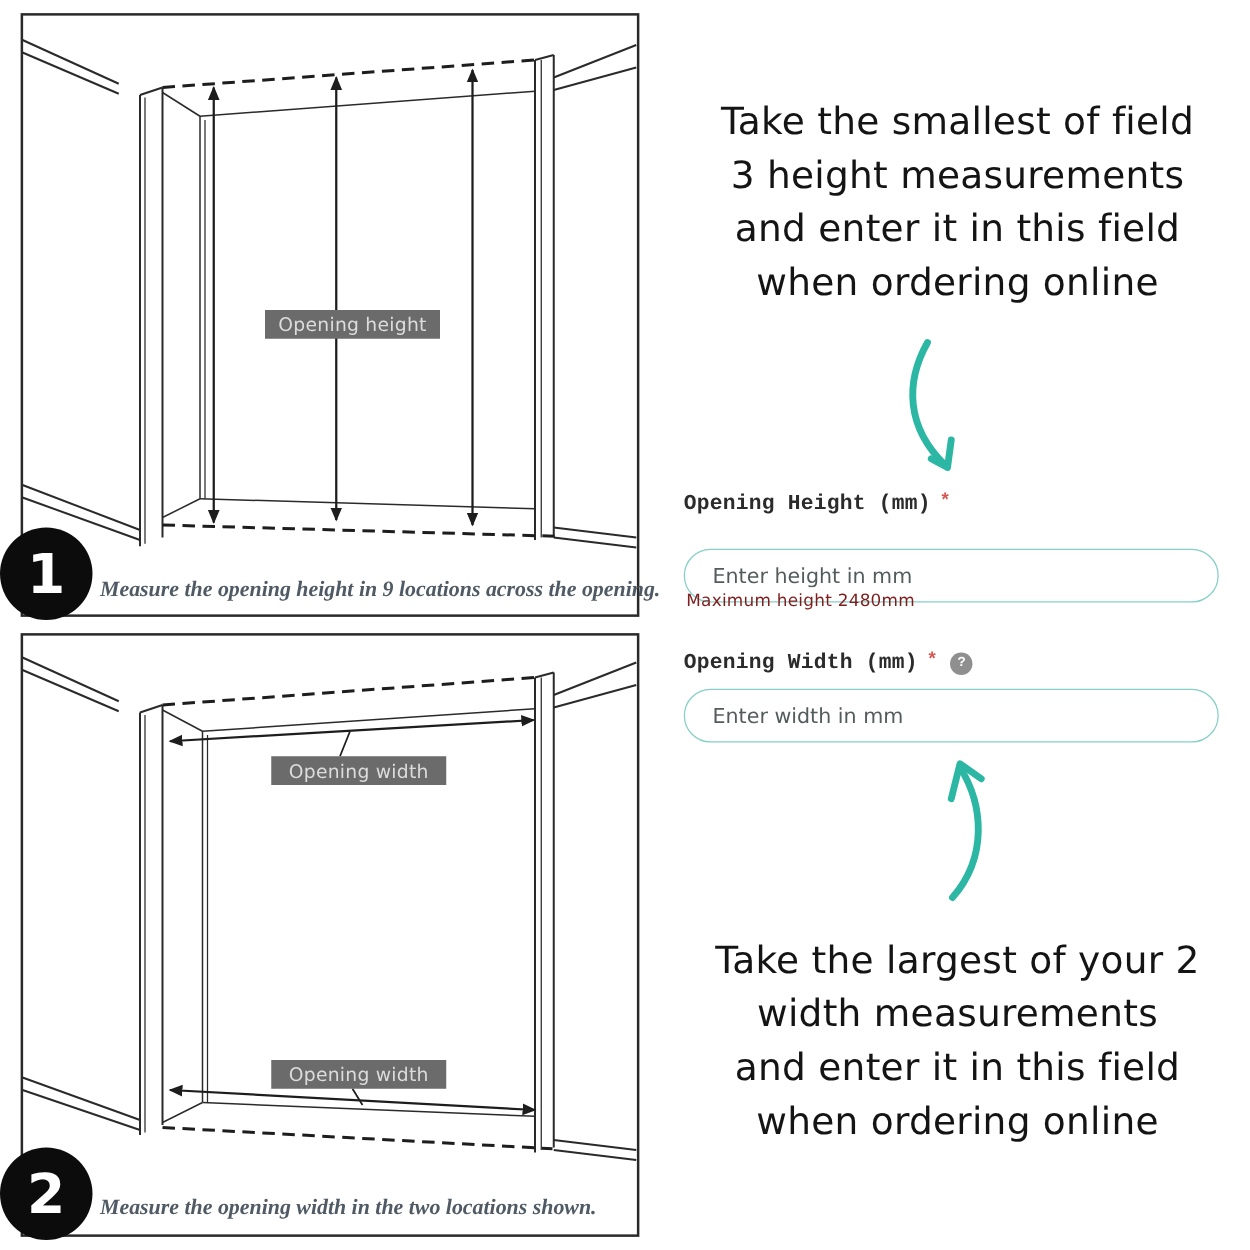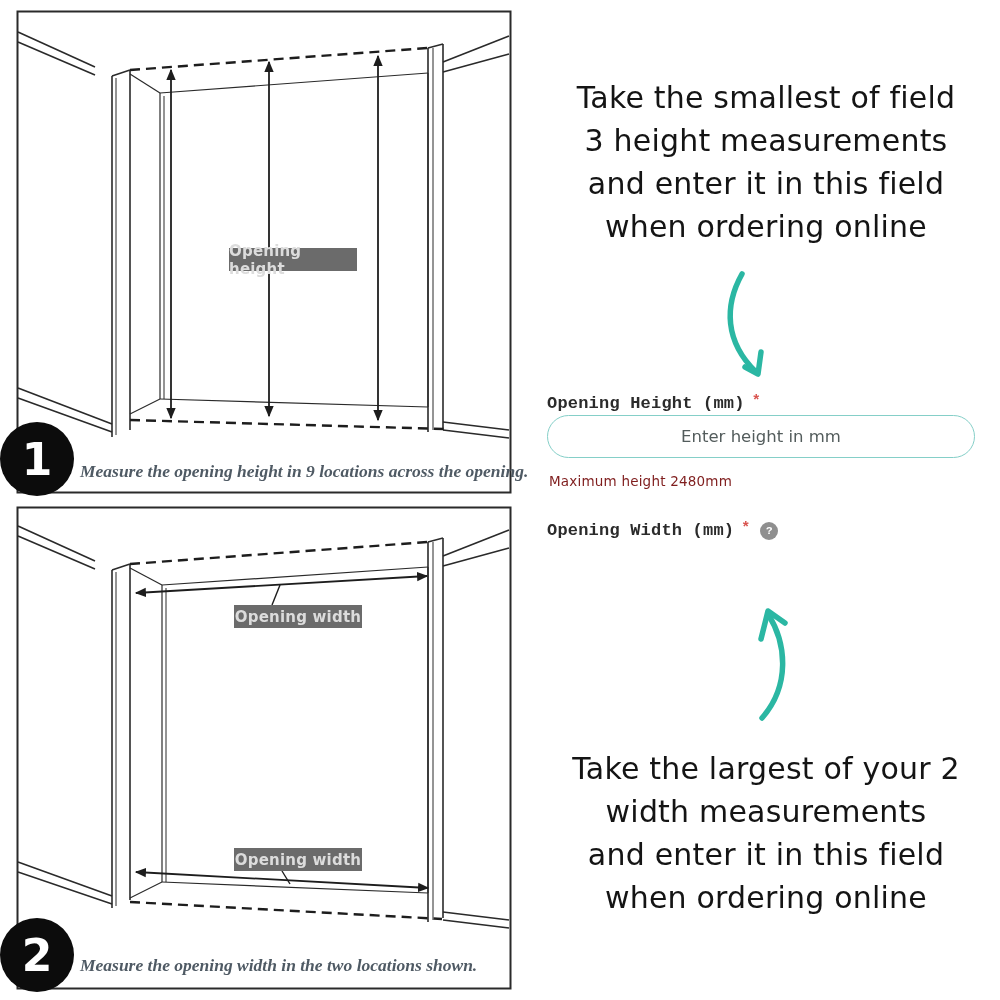--- a/index.html
+++ b/index.html
@@ -3,23 +3,23 @@
 <meta charset="utf-8">
 <style>
   html,body{margin:0;padding:0;background:#fff;}
   .page{position:relative;width:1000px;height:1000px;background:#ffffff;
         font-family:"DejaVu Sans",sans-serif;overflow:hidden;}
 
   
   .diagram{position:absolute;left:16px;width:496px;height:484px;}
   #d1{top:10px;} #d2{top:506px;}
   .diagram svg{position:absolute;left:0;top:0;}
-  .mlabel{position:absolute;width:128px;height:23px;background:#6b6b6b;color:#dcdcdc;
-          font-size:15px;font-weight:700;letter-spacing:.2px;
-          display:flex;align-items:center;justify-content:center;margin-left:17px;}
+  .mlabel{position:absolute;width:140px;height:23px;background:#6b6b6b;color:#dcdcdc;
+          font-size:15px;font-weight:400;letter-spacing:.2px;
+          display:flex;align-items:center;justify-content:center;}
   .caption{position:absolute;left:64px;font-family:"Liberation Serif",serif;
            font-style:italic;font-weight:600;font-size:17.5px;color:#4f5a64;white-space:nowrap;}
   .badge{position:absolute;left:-16px;top:412px;width:74px;height:74px;border-radius:50%;
          background:#0c0c0c;color:#ffffff;display:flex;align-items:center;justify-content:center;
          font-size:44px;font-weight:700;}
 
   
   .instr{position:absolute;left:520px;width:492px;text-align:center;
          font-size:30px;line-height:43px;color:#141414;letter-spacing:.2px;}
   .instr b{font-weight:400;}
@@ -154,28 +154,29 @@
     <g fill="none" stroke="#2bb7a3" stroke-width="5.5" stroke-linecap="round" stroke-linejoin="round">
       <path d="M37,12 C19,44 20,80 51,110"></path>
       <path d="M40,105 L53,112 L56,90"></path>
     </g>
   </svg>
 
   <div class="frow" style="top:394px">
     <span class="flabel">Opening Height (mm)</span>
     <span class="req">*</span>
   </div>
-  <input class="pill" style="top: 415px; text-align: center;" type="text" placeholder="Enter height in mm">
+  <input class="pill" style="top: 439px;" type="text" placeholder="Enter height in mm">
   <div class="helper">Maximum height 2480mm</div>
 
   <div class="frow" style="top:521px">
     <span class="flabel">Opening Width (mm)</span>
     <span class="req">*</span>
     <span class="help">?</span>
   </div>
+  <input class="pill" style="top: 551px;" type="text" placeholder="Enter width in mm">
 
   <svg class="tealarrow" style="left:730px;top:598px" width="90" height="140" viewBox="0 0 90 140">
     <g fill="none" stroke="#2bb7a3" stroke-width="5.5" stroke-linecap="round" stroke-linejoin="round">
       <path d="M38,16 C57,46 60,88 32,120"></path>
       <path d="M31,41 L38,13 L55,25"></path>
     </g>
   </svg>
 
   <div class="instr" id="instr-bottom">
     <div><span>Take the </span><b>largest</b><span> of your 2</span></div>

